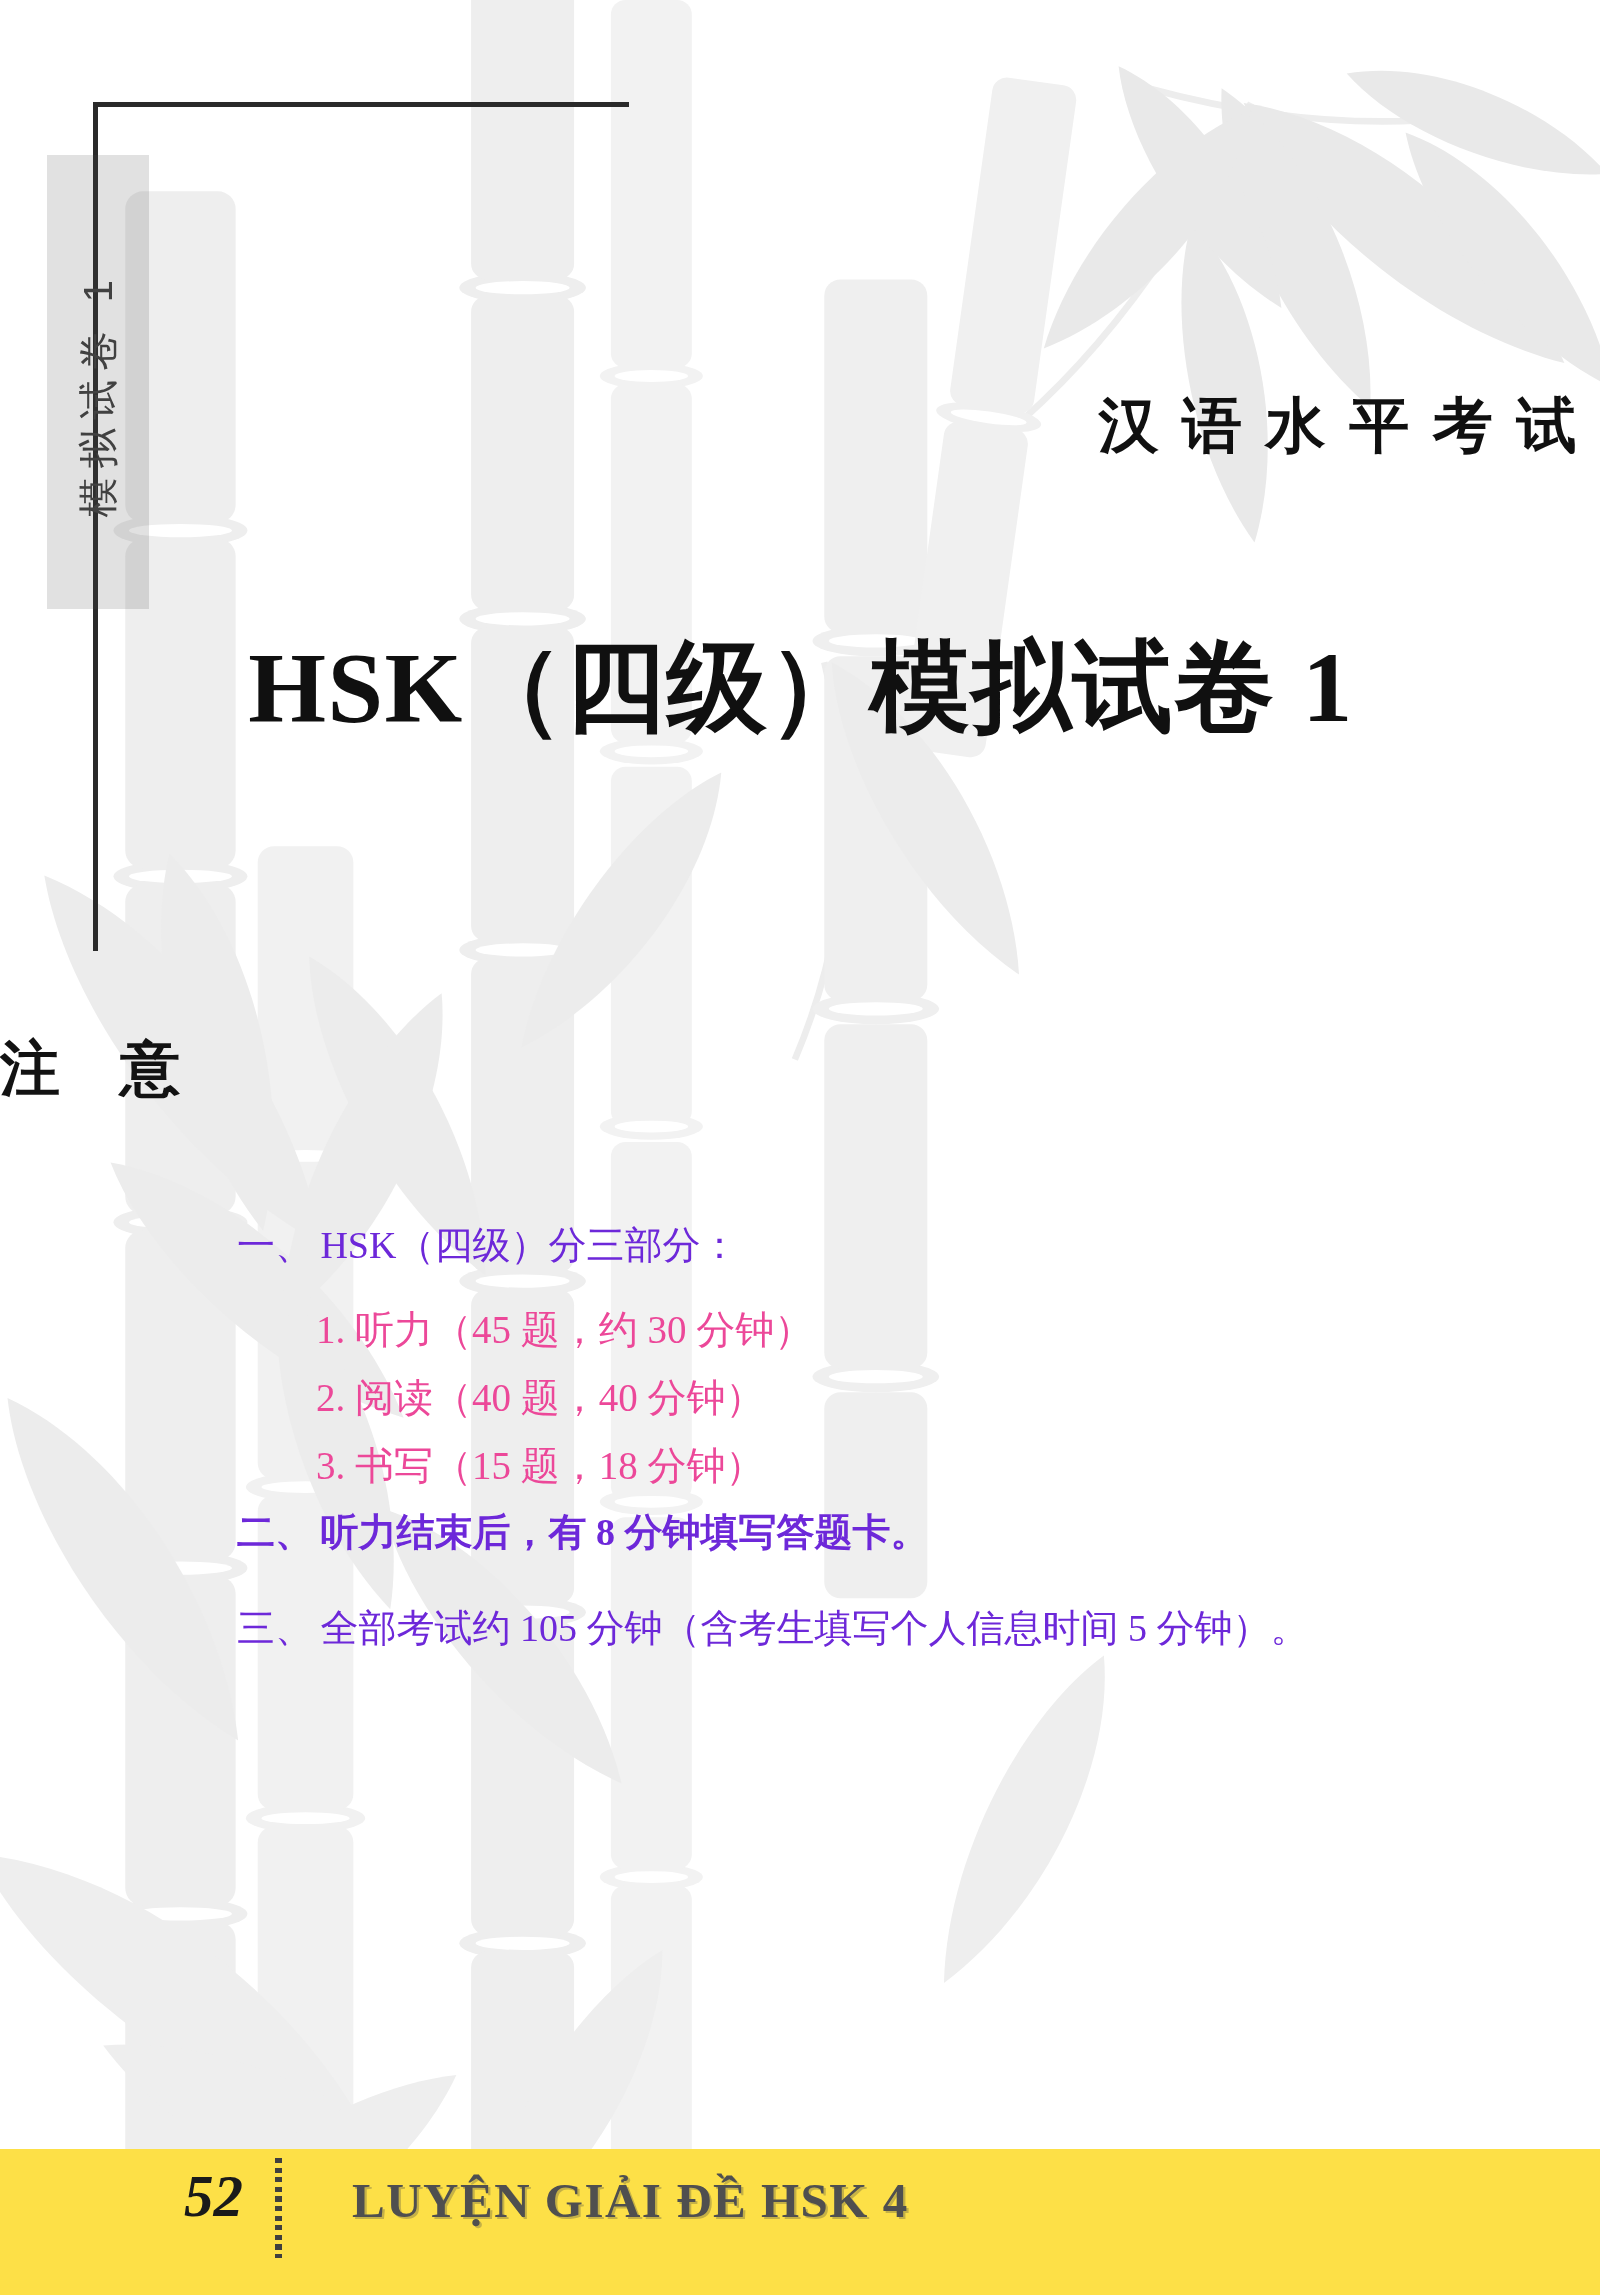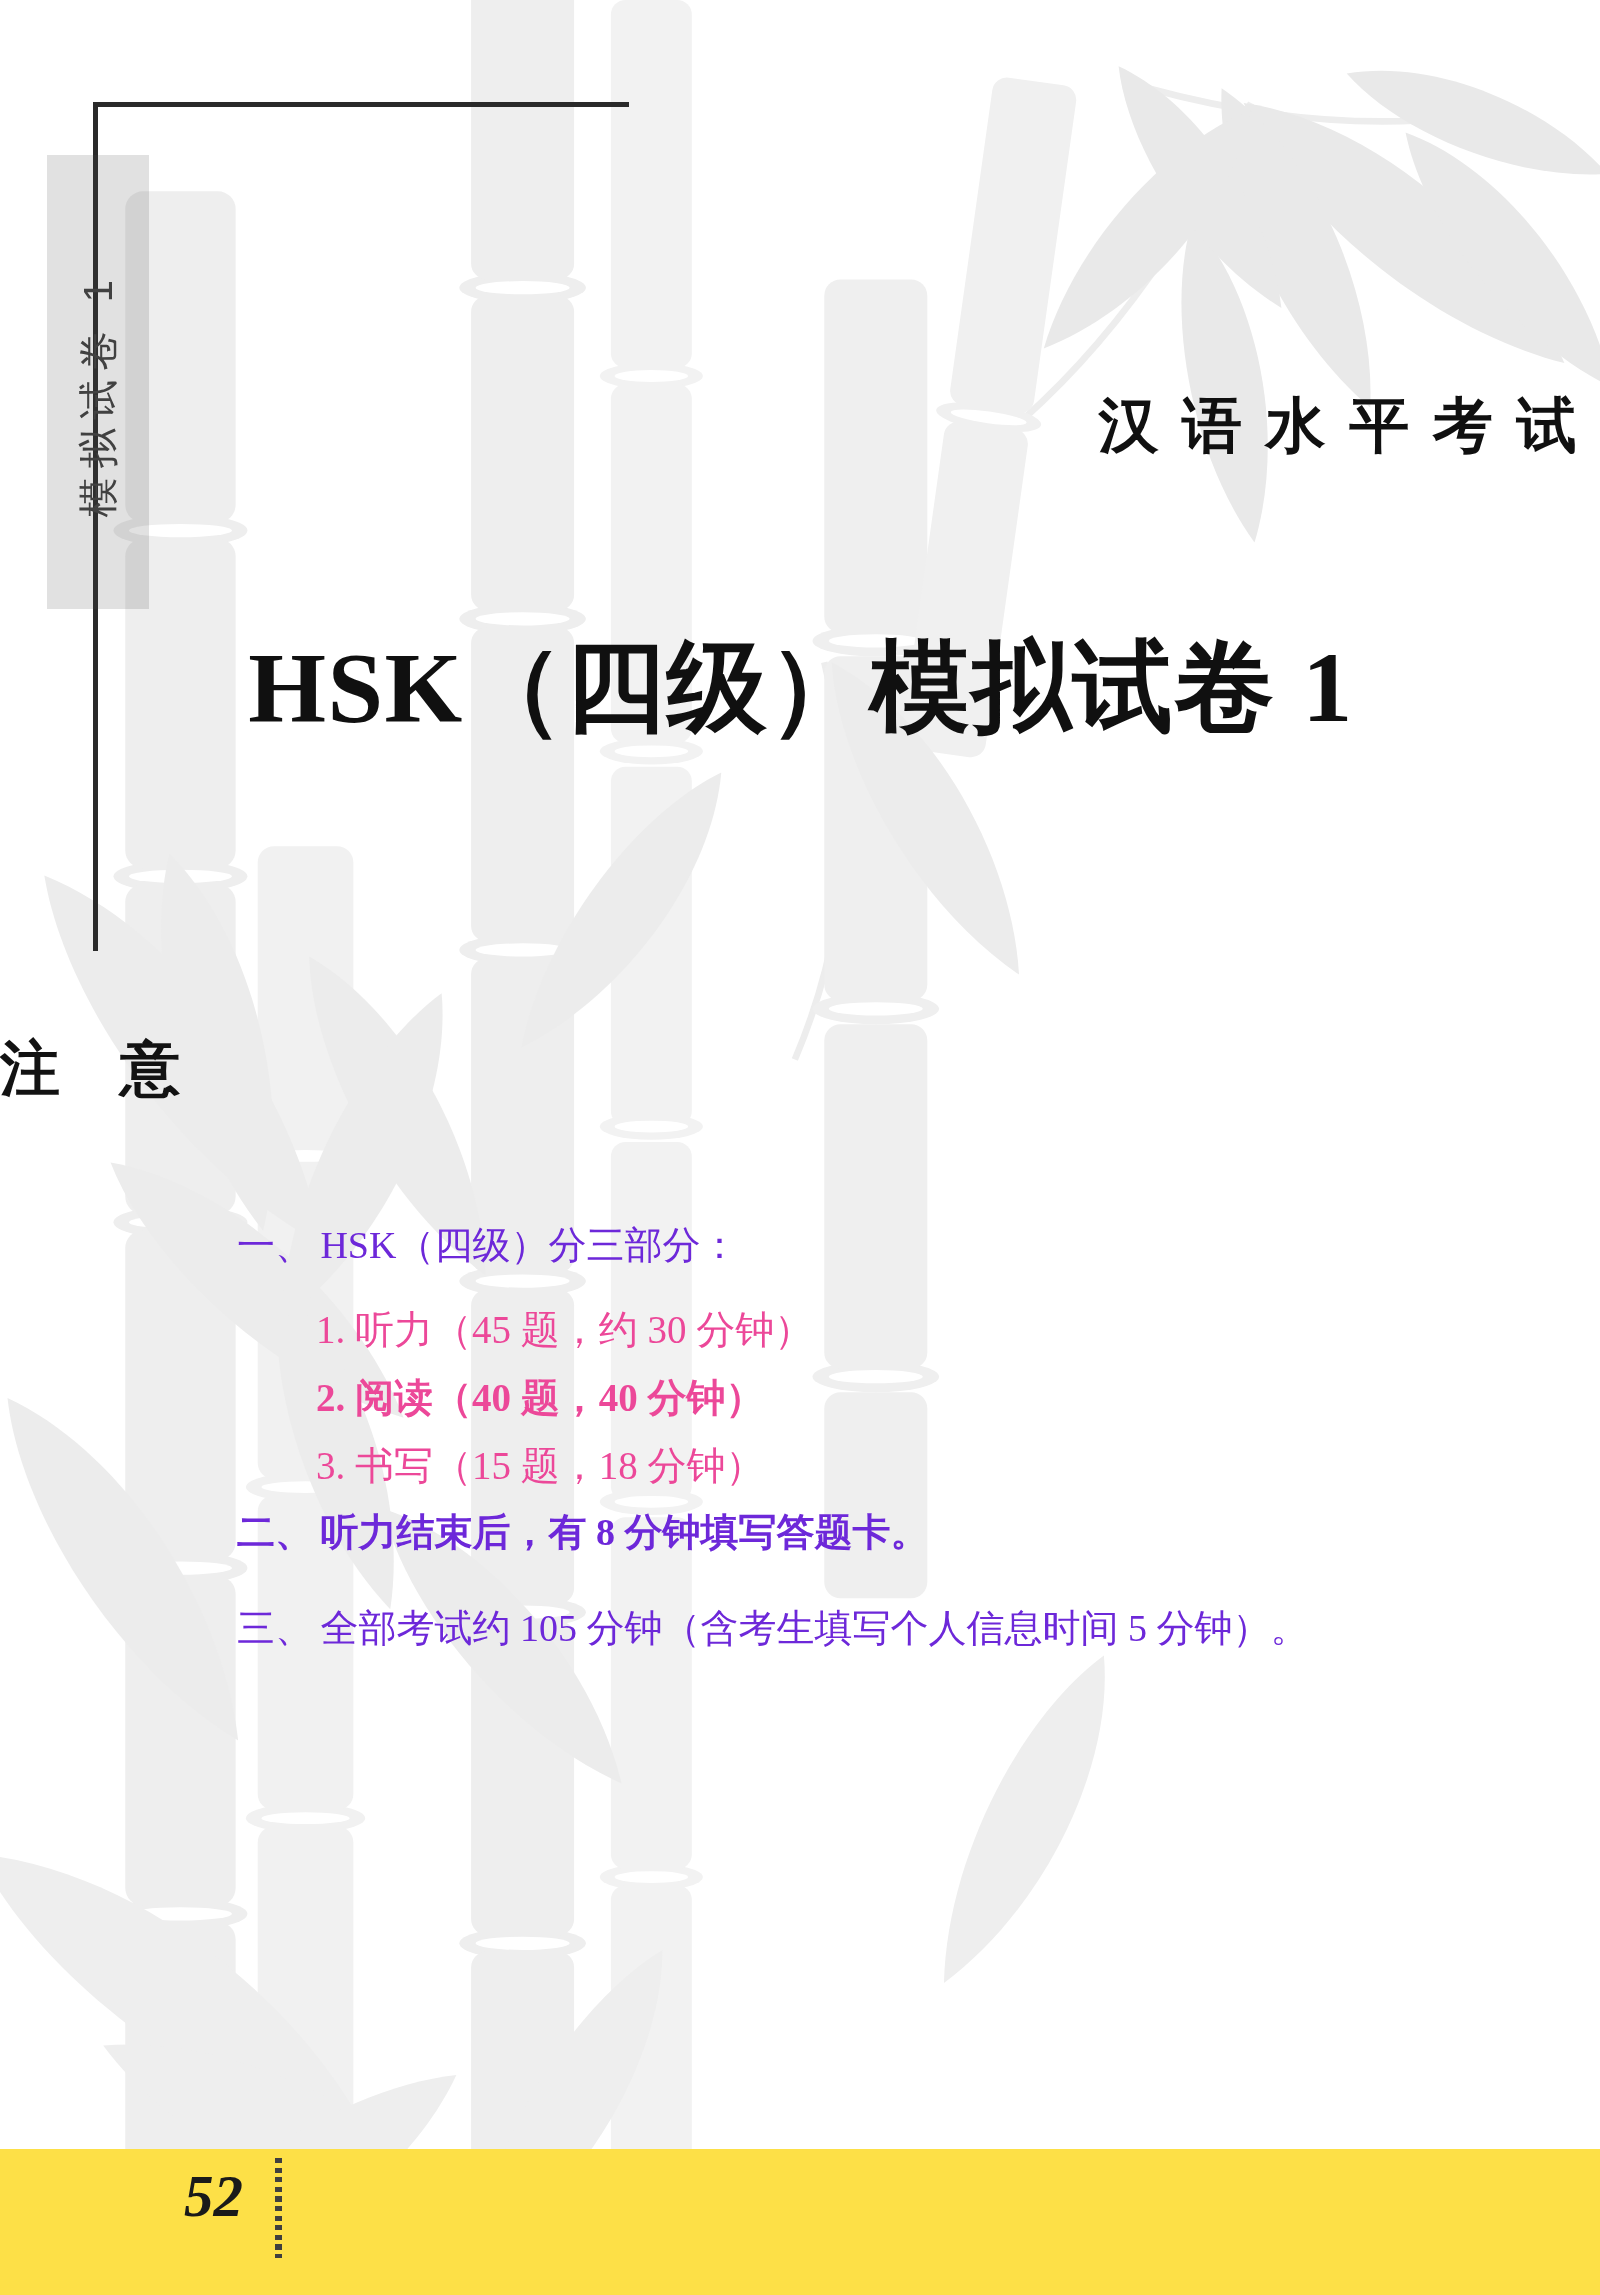--- a/index.html
+++ b/index.html
@@ -54,21 +54,21 @@
   }
 
   .notice-item {
     position:absolute; white-space:nowrap;
     font-size:38px; line-height:1.2; color:#6d28d9;
   }
   .notice-item .marker { margin-right:7.4px; }
   .item-1 { left:237px; top:1223px; }
   .sub-item { position:absolute; left:316px; white-space:nowrap; font-size:39px; line-height:1.2; color:#ec4899; }
   .sub-1 { top:1307px; }
-  .sub-2 { top:1375px;font-weight:bold; }
+  .sub-2 { top:1375px; }
   .sub-3 { top:1443px; }
   .item-2 { left:237px; top:1510px; font-weight:700; }
   .item-3 { left:237px; top:1606px; }
 
   .footer-bar {
     position:absolute; left:0; top:2149px;
     width:1600px; height:146px;
     background:#fde047;
   }
   .page-number {
@@ -255,16 +255,17 @@
     </div>
 
     <div class="notice-item item-3">
       <span class="marker">三、</span><span>全部考试约 105 分钟（含考生填写个人信息时间 5 分钟）。</span>
     </div>
   </div>
 
   <div class="footer-bar">
     <span class="page-number">52</span>
     <span class="footer-divider"></span>
+    <span class="book-title">LUYỆN GIẢI ĐỀ HSK 4</span>
   </div>
 
 </div>
 
 
 </body></html>

